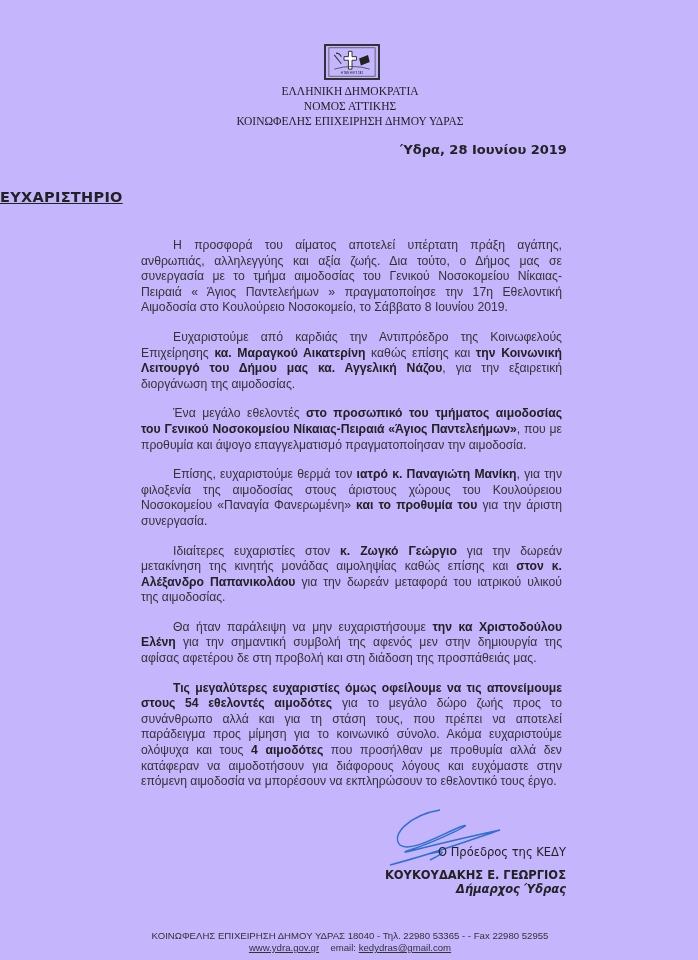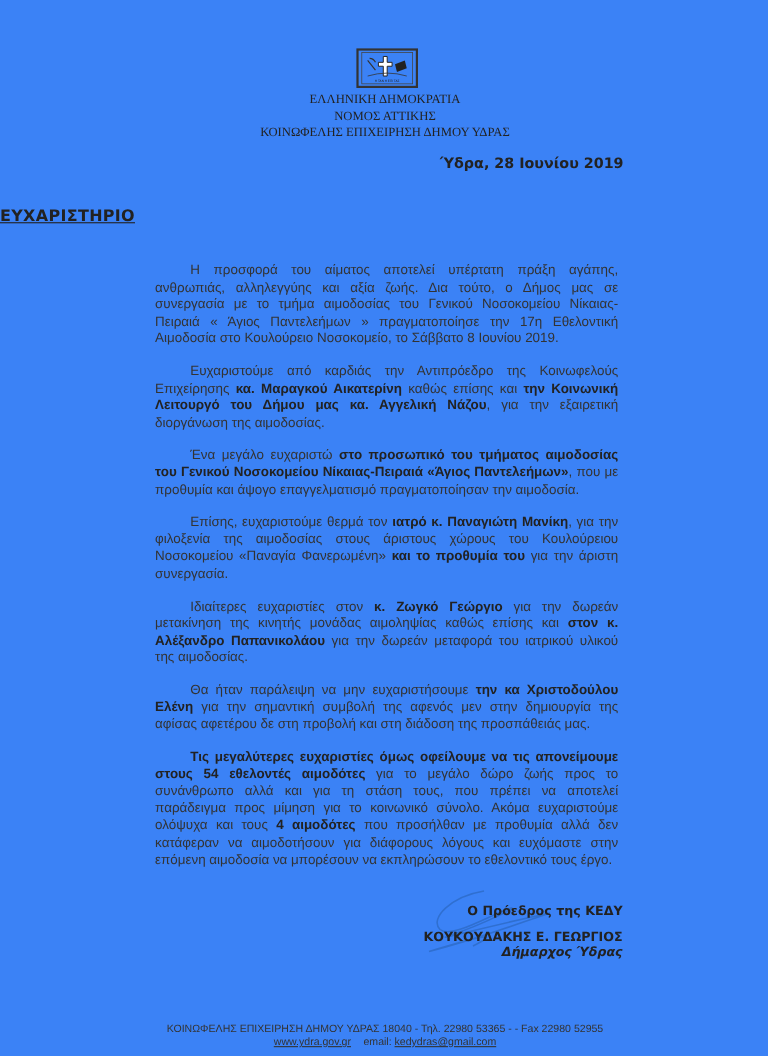--- a/index.html
+++ b/index.html
@@ -1,27 +1,27 @@
 <!DOCTYPE html>
 <html><head>
 <meta charset="utf-8">
 <style>
   html, body { margin: 0; padding: 0; background: #ffffff; }
   body { width: 698px; height: 960px; position: relative; overflow: hidden; font-family: "Liberation Sans", sans-serif; color: #2a2a2a; }
-  .page { position: absolute; left: 0; top: 0; width: 698px; height: 960px; background: #3b82f6; }
+  .page { position: absolute; left: 0; top: 0; width: 698px; height: 960px; background: #c4b5fd; }
   .logo { position: absolute; left: 324px; top: 44px; width: 56px; height: 36px; border: 2px solid #333; box-sizing: border-box; }
   .logo svg { display: block; width: 100%; height: 100%; }
   .header { position: absolute; left: 200px; width: 300px; top: 84px; text-align: center; font-family: "Liberation Serif", serif; font-size: 11.5px; line-height: 15px; color: #222; }
   .date { position: absolute; left: 400px; top: 142px; font-family: "DejaVu Sans", sans-serif; font-weight: bold; font-size: 13px; color: #222; }
   .title { position: absolute; left: 0; width: 698px; top: 189px; font-family: "DejaVu Sans", sans-serif; font-weight: bold; font-size: 14.5px; text-decoration: underline; color: #222; letter-spacing: 0.3px; }
   .body { position: absolute; left: 141px; width: 421px; top: 238px; font-size: 12.2px; line-height: 15.6px; text-align: justify; color: #333; }
   .body p { margin: 0 0 14px 0; text-indent: 32px; }
   .body b { color: #222; }
   .sig { position: absolute; left: 380px; width: 186px; top: 820px; text-align: right; font-family: "DejaVu Sans", sans-serif; font-size: 11.5px; line-height: 16px; color: #222; }
-  .sig .l1 { font-weight: bold; }
+  .sig .l1 { font-weight: normal; margin-top: 24px; }
   .sig .l2 { font-weight: bold; margin-top: 7px; }
   .sig .l3 { font-weight: bold; margin-top: -2px; font-style: italic; }
   .scribble { position: absolute; left: 370px; top: 805px; width: 140px; height: 70px; pointer-events: none; }
   .footer { position: absolute; left: 100px; width: 500px; top: 898px; text-align: center; font-size: 9.6px; line-height: 12px; color: #333; margin-top: 32px; }
   .footer a { color: #333; text-decoration: underline; }
   .footer .gap { display: inline-block; width: 6px; }
 </style>
 </head>
 <body>
 
@@ -44,21 +44,21 @@
     <div>ΚΟΙΝΩΦΕΛΗΣ ΕΠΙΧΕΙΡΗΣΗ ΔΗΜΟΥ ΥΔΡΑΣ</div>
   </div>
 
   <div class="date">Ύδρα, 28 Ιουνίου 2019</div>
 
   <div class="title">ΕΥΧΑΡΙΣΤΗΡΙΟ</div>
 
   <div class="body" id="letter-body">
       <p><span>Η προσφορά του αίματος αποτελεί υπέρτατη πράξη αγάπης, ανθρωπιάς, αλληλεγγύης και αξία ζωής. Δια τούτο, ο Δήμος μας σε συνεργασία με το τμήμα αιμοδοσίας του Γενικού Νοσοκομείου Νίκαιας-Πειραιά « Άγιος Παντελεήμων » πραγματοποίησε την 17η Εθελοντική Αιμοδοσία στο Κουλούρειο Νοσοκομείο, το Σάββατο 8 Ιουνίου 2019.</span></p>
       <p><span>Ευχαριστούμε από καρδιάς την Αντιπρόεδρο της Κοινωφελούς Επιχείρησης </span><b>κα. Μαραγκού Αικατερίνη</b><span> καθώς επίσης και </span><b>την Κοινωνική Λειτουργό του Δήμου μας κα. Αγγελική Νάζου</b><span>, για την εξαιρετική διοργάνωση της αιμοδοσίας.</span></p>
-      <p><span>Ένα μεγάλο ευχαριστώ </span><b>στο προσωπικό του τμήματος αιμοδοσίας του Γενικού Νοσοκομείου Νίκαιας-Πειραιά «Άγιος Παντελεήμων»</b><span>, που με προθυμία και άψογο επαγγελματισμό πραγματοποίησαν την αιμοδοσία.</span></p>
+      <p><span>Ένα μεγάλο εθελοντές </span><b>στο προσωπικό του τμήματος αιμοδοσίας του Γενικού Νοσοκομείου Νίκαιας-Πειραιά «Άγιος Παντελεήμων»</b><span>, που με προθυμία και άψογο επαγγελματισμό πραγματοποίησαν την αιμοδοσία.</span></p>
       <p><span>Επίσης, ευχαριστούμε θερμά τον </span><b>ιατρό κ. Παναγιώτη Μανίκη</b><span>, για την φιλοξενία της αιμοδοσίας στους άριστους χώρους του Κουλούρειου Νοσοκομείου «Παναγία Φανερωμένη» </span><b>και το προθυμία του</b><span>  για την άριστη συνεργασία.</span></p>
       <p><span>Ιδιαίτερες ευχαριστίες στον </span><b>κ. Ζωγκό Γεώργιο</b><span> για την δωρεάν μετακίνηση της κινητής μονάδας αιμοληψίας καθώς επίσης και </span><b>στον κ. Αλέξανδρο Παπανικολάου</b><span> για την δωρεάν μεταφορά του ιατρικού υλικού της αιμοδοσίας.</span></p>
       <p><span>Θα ήταν παράλειψη να μην ευχαριστήσουμε </span><b>την κα Χριστοδούλου Ελένη</b><span> για την σημαντική συμβολή της αφενός μεν στην δημιουργία της αφίσας αφετέρου δε στη προβολή και στη διάδοση της προσπάθειάς μας.</span></p>
       <p><b>Τις μεγαλύτερες ευχαριστίες όμως οφείλουμε να τις απονείμουμε στους 54 εθελοντές αιμοδότες</b><span> για το μεγάλο δώρο ζωής προς το συνάνθρωπο αλλά και για τη στάση τους, που πρέπει να αποτελεί παράδειγμα προς μίμηση για το κοινωνικό σύνολο.  Ακόμα ευχαριστούμε ολόψυχα και τους </span><b>4 αιμοδότες</b><span> που προσήλθαν με προθυμία αλλά δεν κατάφεραν να αιμοδοτήσουν για διάφορους λόγους και ευχόμαστε στην επόμενη αιμοδοσία να μπορέσουν να εκπληρώσουν το εθελοντικό τους έργο.</span></p>
     </div>
 
   <svg class="scribble" viewBox="0 0 140 70">
     <path id="sig-path" d="M70 5 C40 10 20 30 30 40 C40 48 70 30 90 22 C110 15 70 35 40 45 C20 52 60 40 130 25 C100 35 60 50 20 60 C60 48 90 40 60 55" fill="none" stroke-width="1.4" stroke="#2f6fd0"></path>
   </svg>
 

